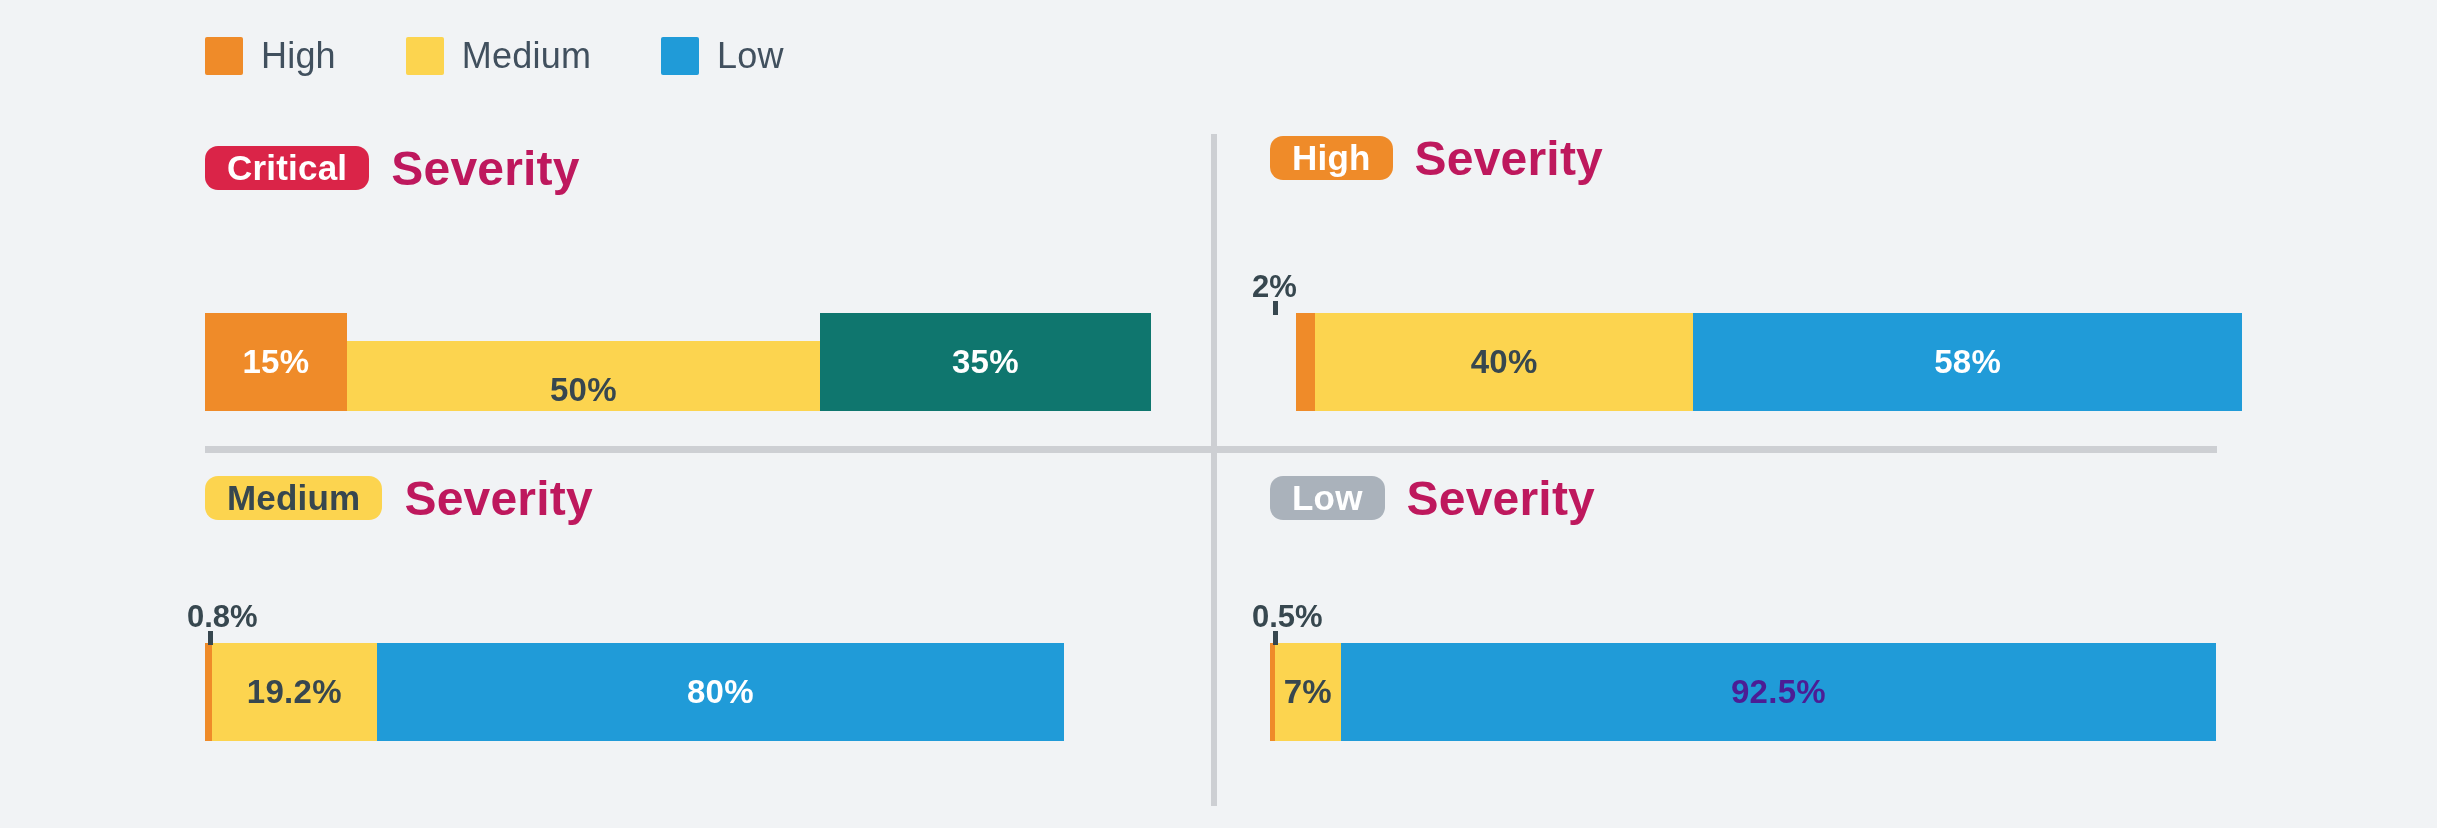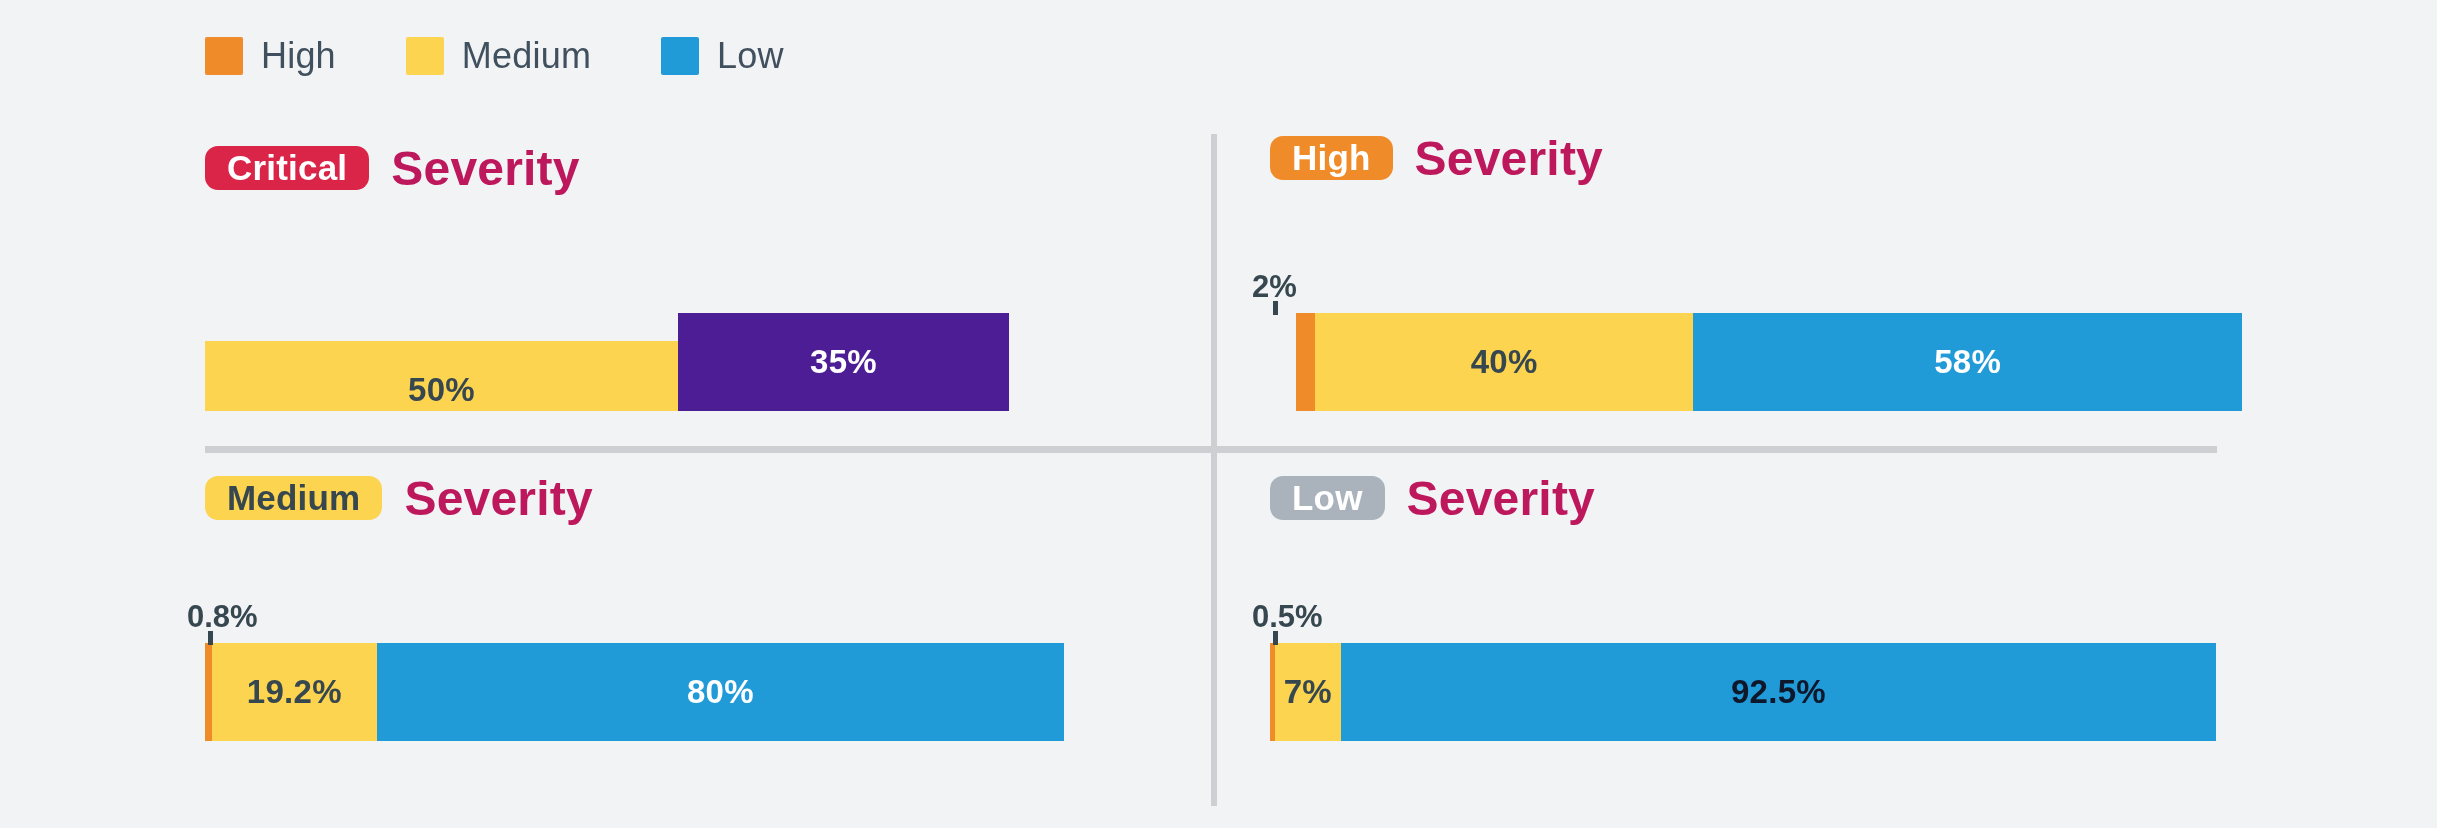--- a/index.html
+++ b/index.html
@@ -166,24 +166,27 @@
   <div class="divider-v"></div>
   <div class="divider-h"></div>
 
   <div class="panel panel-critical">
     <div class="panel-head">
       <span class="badge" style="background: rgb(218, 36, 72); color: rgb(255, 255, 255);">Critical</span>
       <span class="head-suffix">Severity</span>
     </div>
     <div class="bar-area">
         <div class="bar" style="top: 117px; width: 946px;">
+          <div class="seg" style="background: rgb(239, 139, 41); width: 15%;">
+            <span class="seg-label" style="color: rgb(255, 255, 255);">15%</span>
+          </div>
           <div class="seg" style="background: rgb(252, 212, 79); width: 50%; margin-top: 28px;">
             <span class="seg-label" style="color: rgb(55, 71, 79);">50%</span>
           </div>
-          <div class="seg" style="background: #4c1d95; width: 35%;">
+          <div class="seg" style="background: #0f766e; width: 35%;">
             <span class="seg-label" style="color: rgb(255, 255, 255);">35%</span>
           </div>
         </div>
       </div>
   </div>
 
   <div class="panel panel-high">
     <div class="panel-head">
       <span class="badge" style="background: rgb(239, 139, 41); color: rgb(255, 255, 255);">High</span>
       <span class="head-suffix">Severity</span>
@@ -228,21 +231,21 @@
       <span class="badge" style="background: rgb(170, 178, 187); color: rgb(255, 255, 255);">Low</span>
       <span class="head-suffix">Severity</span>
     </div>
     <div class="bar-area">
         <div class="bar" style="top: 117px; width: 946px;">
           <div class="seg seg-nolabel" style="background: rgb(239, 139, 41); width: 0.5%;"></div>
           <div class="seg" style="background: rgb(252, 212, 79); width: 7%;">
             <span class="seg-label" style="color: rgb(55, 71, 79);">7%</span>
           </div>
           <div class="seg" style="background: rgb(32, 155, 216); width: 92.5%;">
-            <span class="seg-label" style="color: #0f172a;">92.5%</span>
+            <span class="seg-label" style="color: #4c1d95;">92.5%</span>
           </div>
         </div>
         <div class="callout" style="top: 75px; left: -18px;">0.5%</div>
         <div class="callout-tick" style="top: 105px; height: 14px; left: 3px;"></div>
       </div>
   </div>
 
 </div>
 
 </body></html>

